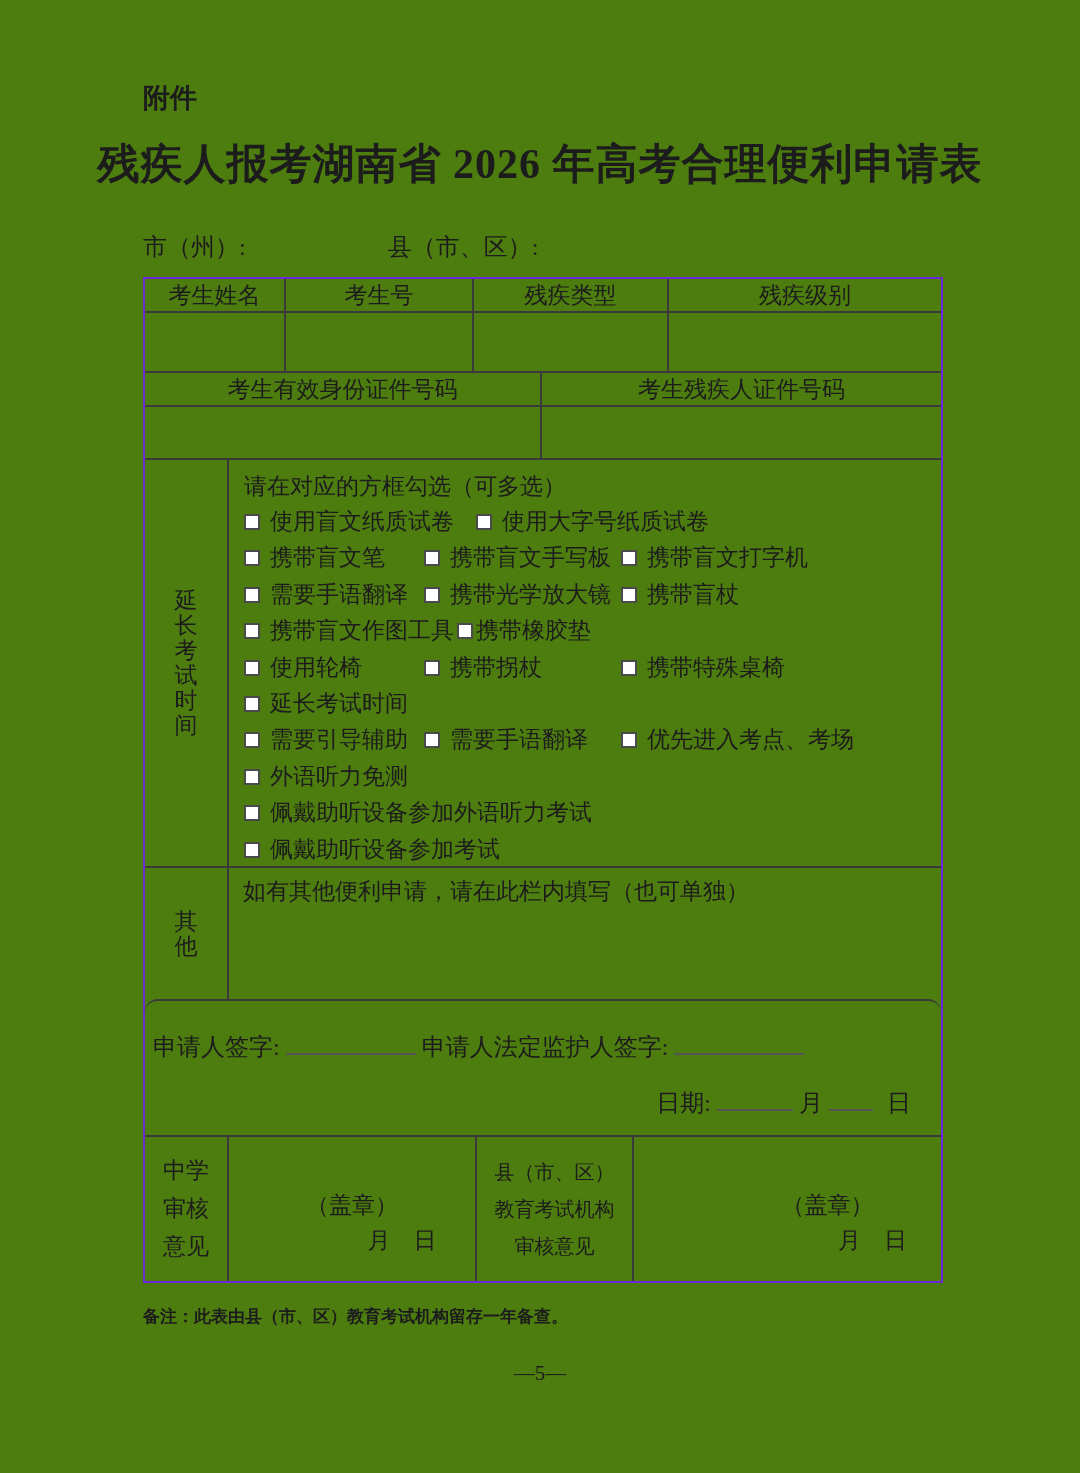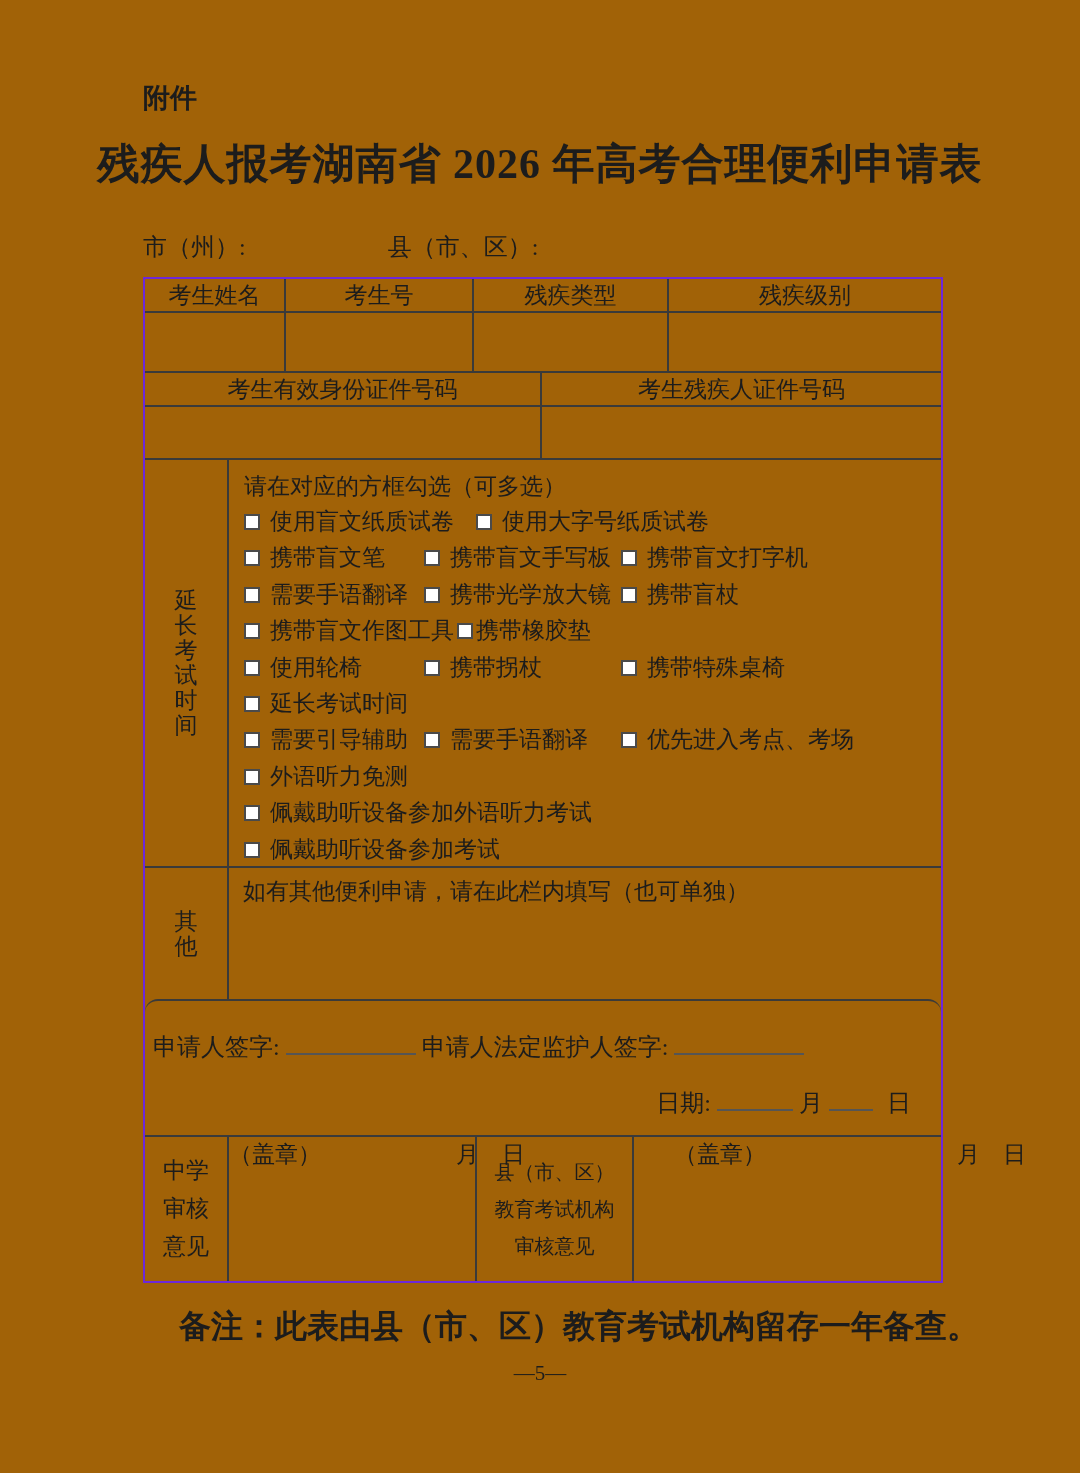--- a/index.html
+++ b/index.html
@@ -3,21 +3,21 @@
 <meta charset="utf-8">
 <style>
   * { box-sizing: border-box; }
   html, body { margin: 0; padding: 0; }
   body {
     width: 1080px; height: 1473px;
     background: #ffffff;
     color: #1c1c1c;
     font-family: "Liberation Serif", serif;
   }
-  .page { position: relative; width: 1080px; height: 1473px; overflow: hidden; background: #a16207; }
+  .page { position: relative; width: 1080px; height: 1473px; overflow: hidden; background: #4d7c0f; }
 
   .attachment {
     position: absolute; left: 143px; top: 80px;
     font-family: "Liberation Sans", sans-serif;
     font-size: 27px; font-weight: 600;
   }
   .title {
     position: absolute; top: 136px; left: 0; width: 100%;
     margin: 0; text-align: center;
     font-size: 42px; font-weight: 700; letter-spacing: 1px;
@@ -81,31 +81,31 @@
   }
   .blank.sig { width: 130px; }
   .blank.d1 { width: 76px; }
   .blank.d2 { width: 44px; margin-right: 8px; }
   .date-line { text-align: right; margin-top: 24px; }
 
   
   .rev-label { display: flex; flex-direction: column; align-items: center; justify-content: center; }
   .rev-label .ln { line-height: 38px; text-align: center; }
   .rev-county .ln { font-size: 20px; line-height: 37px; }
-  .stamp-cell { display: flex; flex-direction: row; justify-content: space-between; padding-bottom: 12px; text-align: center; }
+  .stamp-cell { display: flex; flex-direction: column; justify-content: flex-end; padding-bottom: 23px; text-align: center; }
   .stamp-cell .sline { line-height: 35px; }
   .stamp-cell .sline span { position: relative; }
   .off-md1 { left: 50px; }
   .off-seal2 { left: 40px; }
   .off-md2 { left: 85px; }
 
   .note {
     position: absolute; left: 143px; top: 1305px;
     font-family: "Liberation Sans", sans-serif;
-    font-weight: 700; font-size: 32px; margin-left: 36px;
+    font-weight: 700; font-size: 17px;
   }
   .pagenum {
     position: absolute; top: 1361px; left: 0; width: 100%;
     text-align: center; font-size: 21px;
   }
 </style>
 </head>
 <body>
 
 <div class="page">

